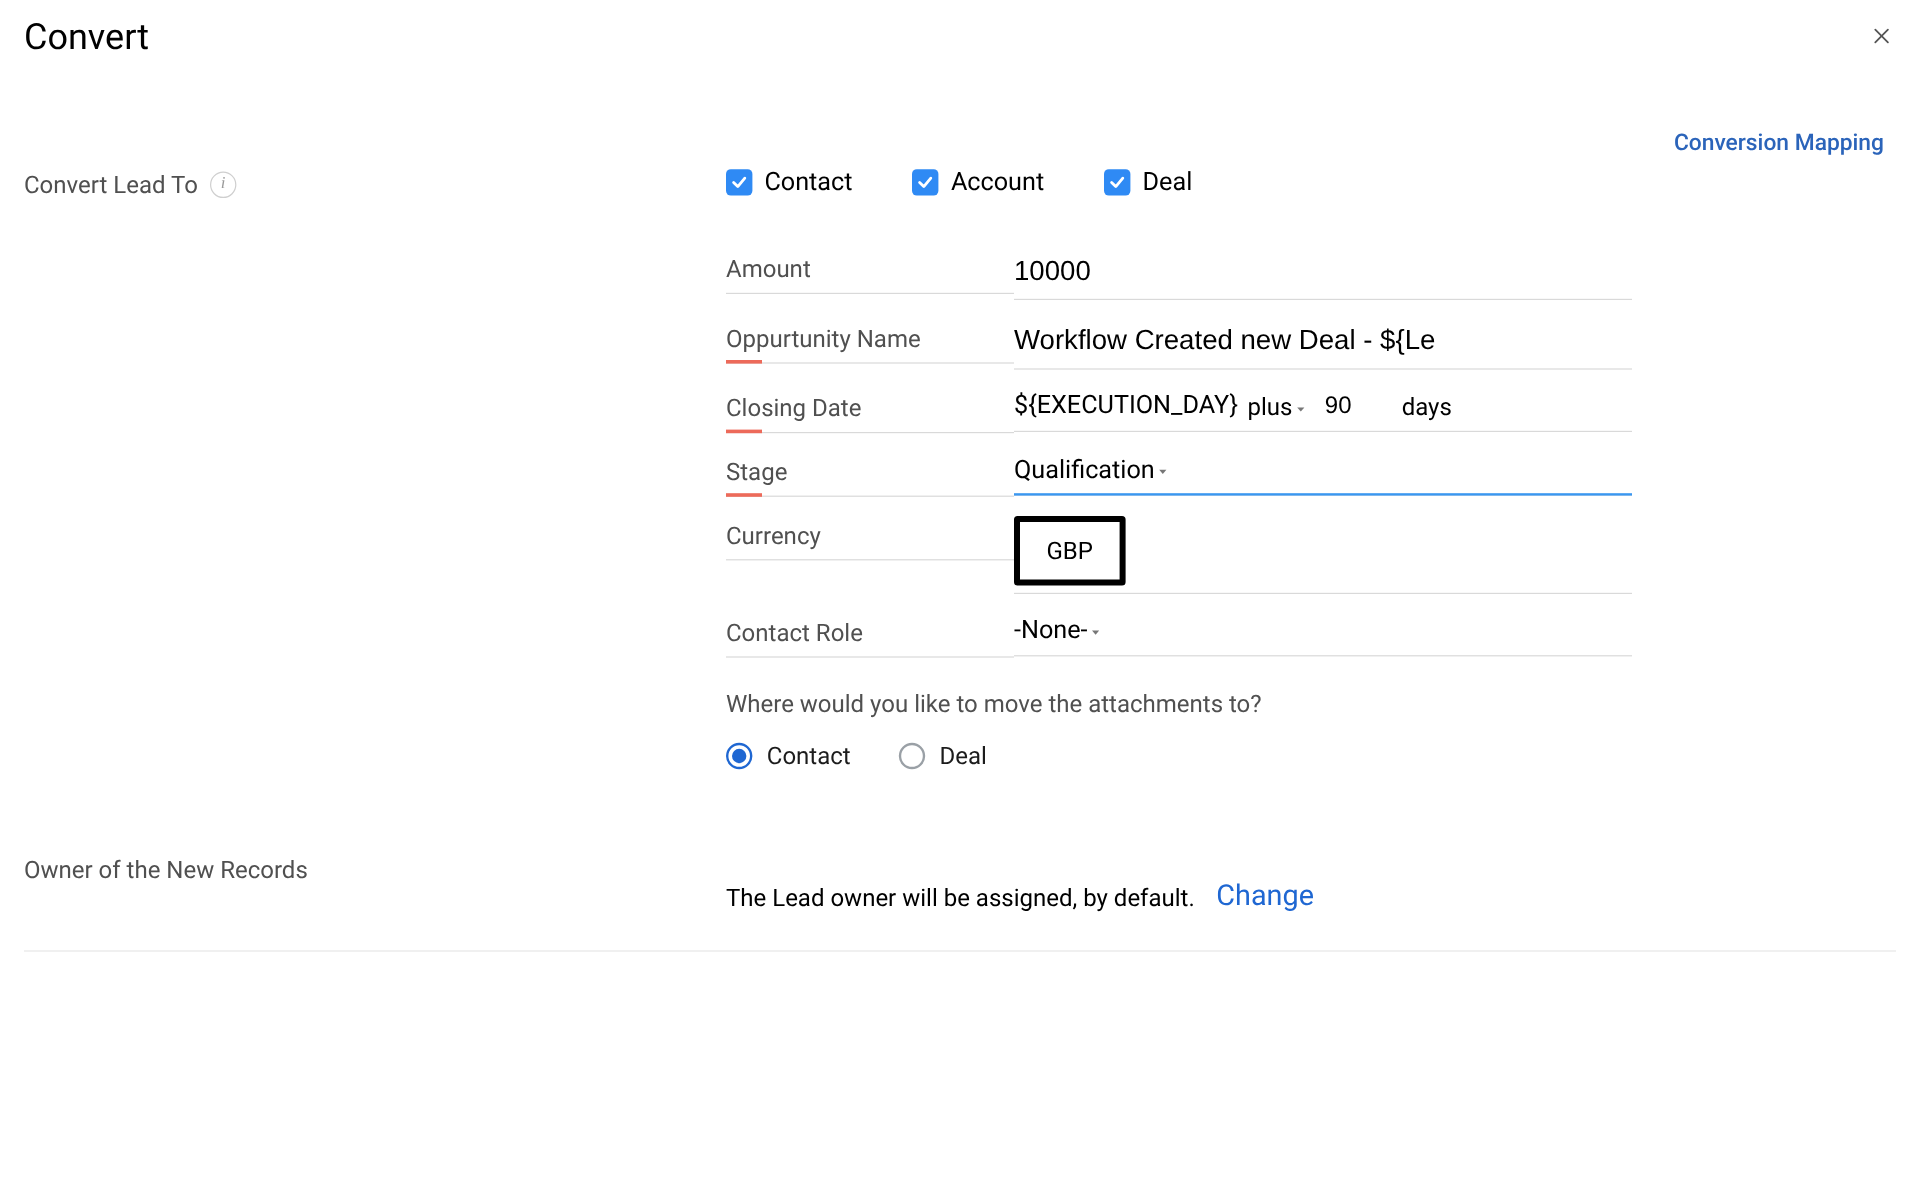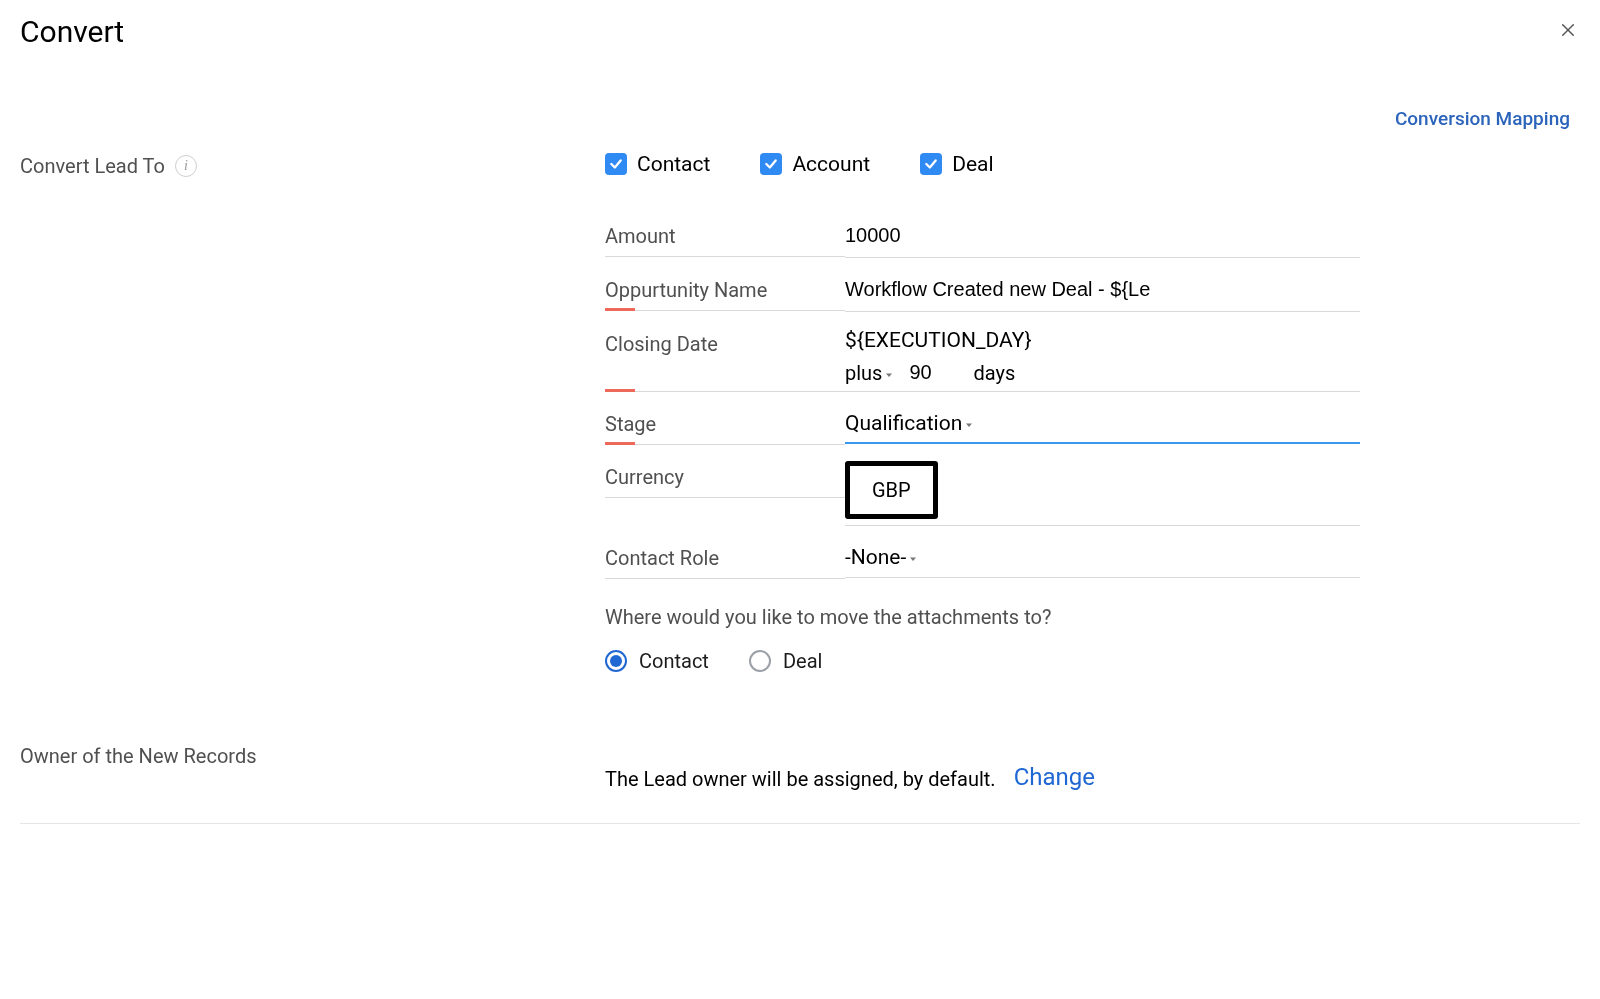--- a/index.html
+++ b/index.html
@@ -64,21 +64,21 @@
     font-weight: 500;
     cursor: pointer;
     text-decoration: none;
     text-align: center;
   }
 
   .content {
     display: grid;
     grid-template-columns: 585px 1fr;
     column-gap: 0;
-    margin-top: 22px;
+    margin-top: 10px;
     padding-right: 220px; 
   }
 
   .label-col {
     padding-left: 0;
   }
   .label-col .row-label {
     display: flex;
     align-items: center;
     color: var(--muted);
@@ -149,28 +149,28 @@
     content: "";
     position: absolute;
     left: 0; right: 0; bottom: -1px;
     height: 2px;
     background: var(--focus-blue);
   }
 
   .text-input {
     border: none;
     outline: none;
-    font-size: 20px;
+    font-size: 23px;
     color: #000;
     width: 100%;
     padding: 4px 0;
   }
 
   
-  .closing-wrap { display: flex; flex-direction: column; gap: 8px; width: 100%; }
+  .closing-wrap { display: flex; flex-direction: row; gap: 8px; width: 100%; }
   .closing-sub { display: flex; align-items: center; gap: 14px; font-size: 20px; }
   .the-dropdown {
     display: inline-flex; align-items: flex-start; gap: 1px; cursor: pointer;
   }
   .caret {
     width: 10px; height: 10px; display: inline-block;
     transform: translateY(1px);
   }
   .caret svg { width: 12px; height: 12px; }
   .num-input {

